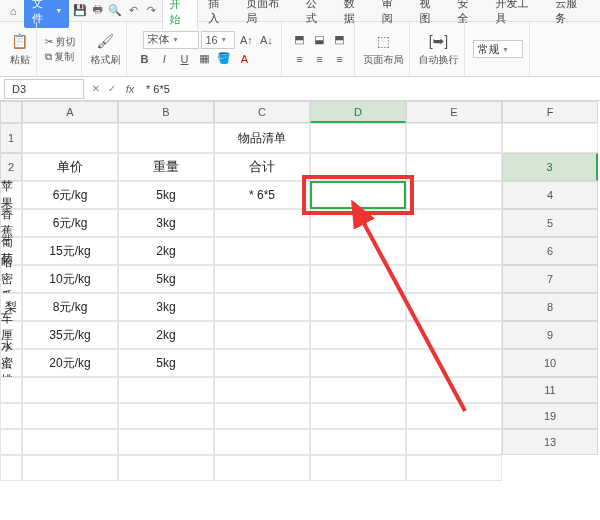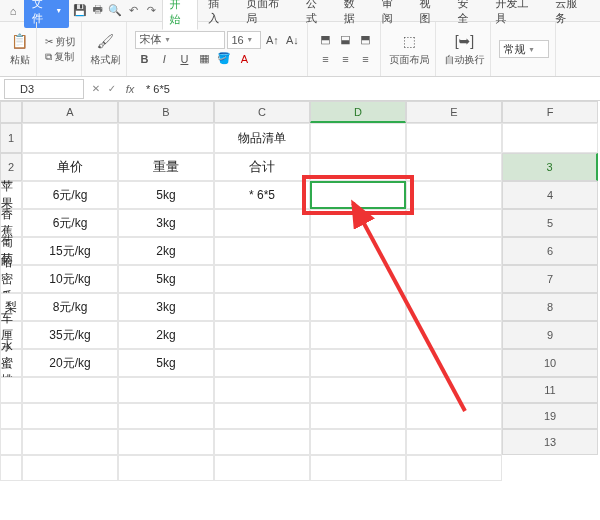--- a/index.html
+++ b/index.html
@@ -18,21 +18,21 @@
     .ribbon-group { display: flex; flex-direction: column; align-items: center; padding: 2px 6px; border-right: 1px solid #e5e5e5; height: 100%; justify-content: center; gap: 1px; }
     .ribbon-big-btn { display: flex; flex-direction: column; align-items: center; font-size: 10px; color: #555; gap: 2px; }
     .ribbon-icon { width: 20px; height: 20px; display: flex; align-items: center; justify-content: center; font-size: 14px; }
     .ribbon-mini-row { display: flex; align-items: center; gap: 2px; font-size: 10px; color: #555; }
     .font-select { border: 1px solid #ccc; background: #fff; height: 18px; font-size: 11px; padding: 0 3px; display: flex; align-items: center; gap: 4px; }
     .font-select::after { content: "▾"; font-size: 8px; color: #888; }
     .mini-btn { width: 18px; height: 18px; display: flex; align-items: center; justify-content: center; border: 1px solid transparent; font-size: 11px; color: #555; }
 
     
     .formula-row { height: 24px; display: flex; align-items: center; border-bottom: 1px solid #d5d5d5; background: #fff; }
-    .namebox { width: 80px; height: 20px; border: 1px solid #ccc; margin: 0 4px; display: flex; align-items: center; padding: 0 15px; font-size: 11px; background: #fff; }
+    .namebox { width: 80px; height: 20px; border: 1px solid #ccc; margin: 0 4px; display: flex; align-items: center; padding: 0 7px; font-size: 11px; background: #fff; }
     .fx-btn { width: 20px; height: 20px; display: flex; align-items: center; justify-content: center; color: #666; font-style: italic; font-size: 11px; text-align: center; }
     .formula-input { flex: 1; height: 20px; display: flex; align-items: center; padding: 0 6px; font-size: 11px; }
     .fb-icon { width: 16px; height: 20px; display: flex; align-items: center; justify-content: center; color: #888; font-size: 10px; }
 
     
     .grid-wrap { position: relative; height: 417px; overflow: hidden; }
     .grid { display: grid; grid-template-columns: 22px repeat(6, 96px); grid-auto-rows: 26px; }
     .grid .col-hdr, .grid .row-hdr { background: #f3f3f3; border: 0.5px solid #d8d8d8; display: flex; align-items: center; justify-content: center; font-size: 11px; color: #555; }
     .grid .col-hdr.sel { background: #d5e6d5; color: #2a7a2a; border-bottom: 2px solid #2faa4d; }
     .grid .corner { background: #f3f3f3; border: 0.5px solid #d8d8d8; }
@@ -78,21 +78,21 @@
       </div>
   </div>
   <div class="ribbon-group">
     <div class="ribbon-big-btn">
       <span class="ribbon-icon">🖌</span>
       <span>格式刷</span>
     </div>
   </div>
   <div class="ribbon-group" style="align-items:flex-start;">
     <div class="ribbon-mini-row">
-      <div class="font-select" style="width:90px;">
+      <div class="font-select" style="width:56px;margin-left:8px;">
           <span>宋体</span>
         </div>
       <div class="font-select" style="width:34px;">
           <span>16</span>
         </div>
       <span class="mini-btn">A↑</span>
       <span class="mini-btn">A↓</span>
     </div>
     <div class="ribbon-mini-row">
       <span class="mini-btn" style="font-weight:bold;">B</span>

